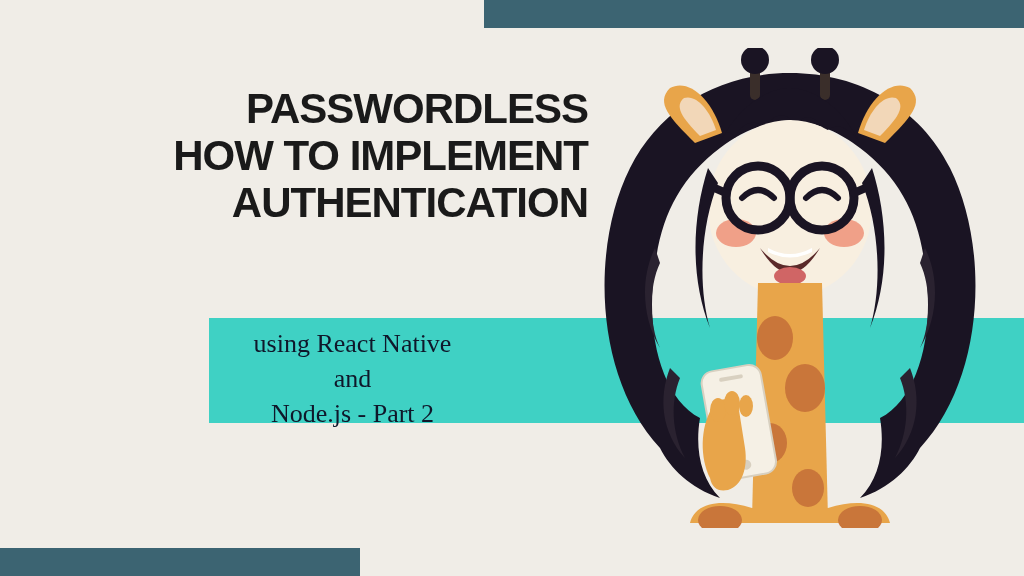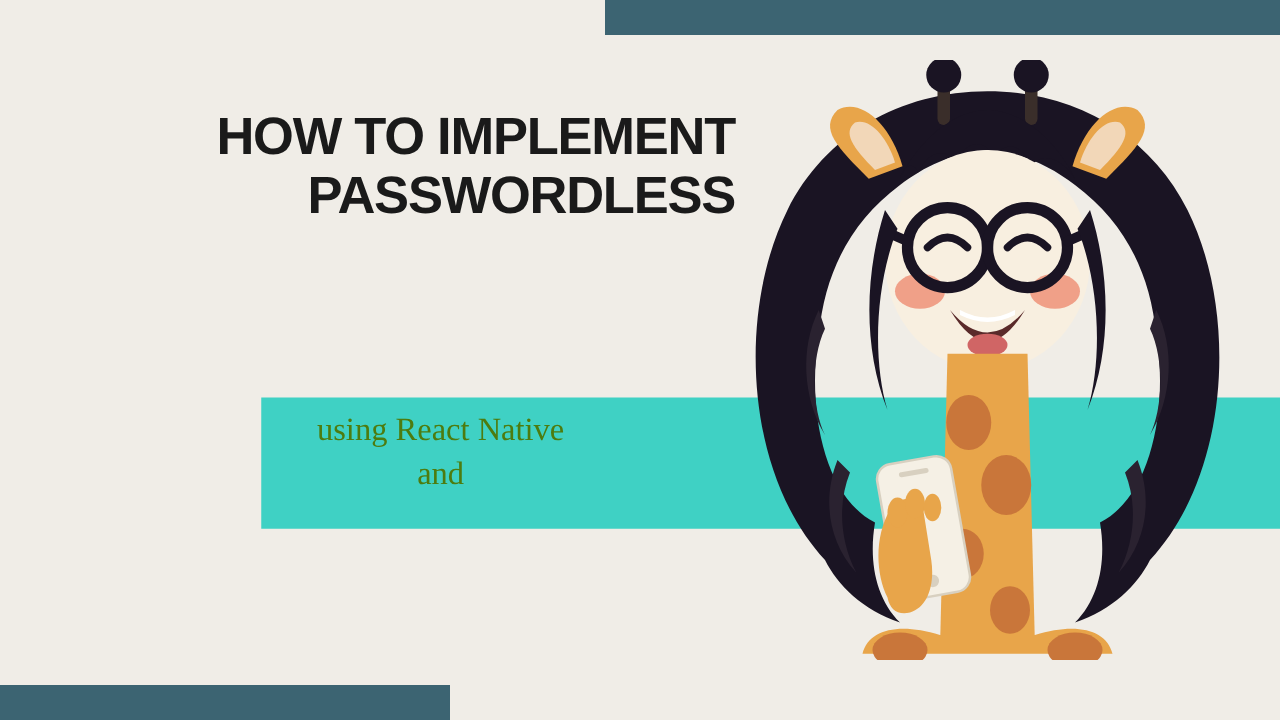--- a/index.html
+++ b/index.html
@@ -56,46 +56,48 @@
       top: 326px;
       left: 240px;
       width: 225px;
       text-align: center;
       z-index: 2;
     }
     .subtitle-line {
       font-family: Georgia, "Times New Roman", serif;
       font-size: 26px;
       line-height: 1.35;
-      color: #4d7c0f;
+      color: #0f172a;
       font-weight: 400;
     }
     .mascot {
       position: absolute;
       top: 48px;
       left: 600px;
       width: 380px;
       height: 480px;
       z-index: 3;
     }
   </style>
 </head>
 <body>
 
 <div class="bar-top"></div>
 <div class="bar-bottom"></div>
 <div class="teal-band"></div>
 
 <div class="title-block">
+  <div class="title-line">PASSWORDLESS</div>
   <div class="title-line">HOW TO IMPLEMENT</div>
-  <div class="title-line">PASSWORDLESS</div>
+  <div class="title-line">AUTHENTICATION</div>
 </div>
 
 <div class="subtitle-block">
   <div class="subtitle-line">using React Native and</div>
+  <div class="subtitle-line">Node.js - Part 2</div>
 </div>
 
 <div class="mascot">
   <svg viewBox="0 0 380 480" xmlns="http://www.w3.org/2000/svg">
 
     <path d="M 30 120 
              C -10 200, -5 330, 60 400
              C 70 420, 90 440, 120 450
              C 100 430, 95 400, 100 370
              C 60 350, 45 280, 55 220

